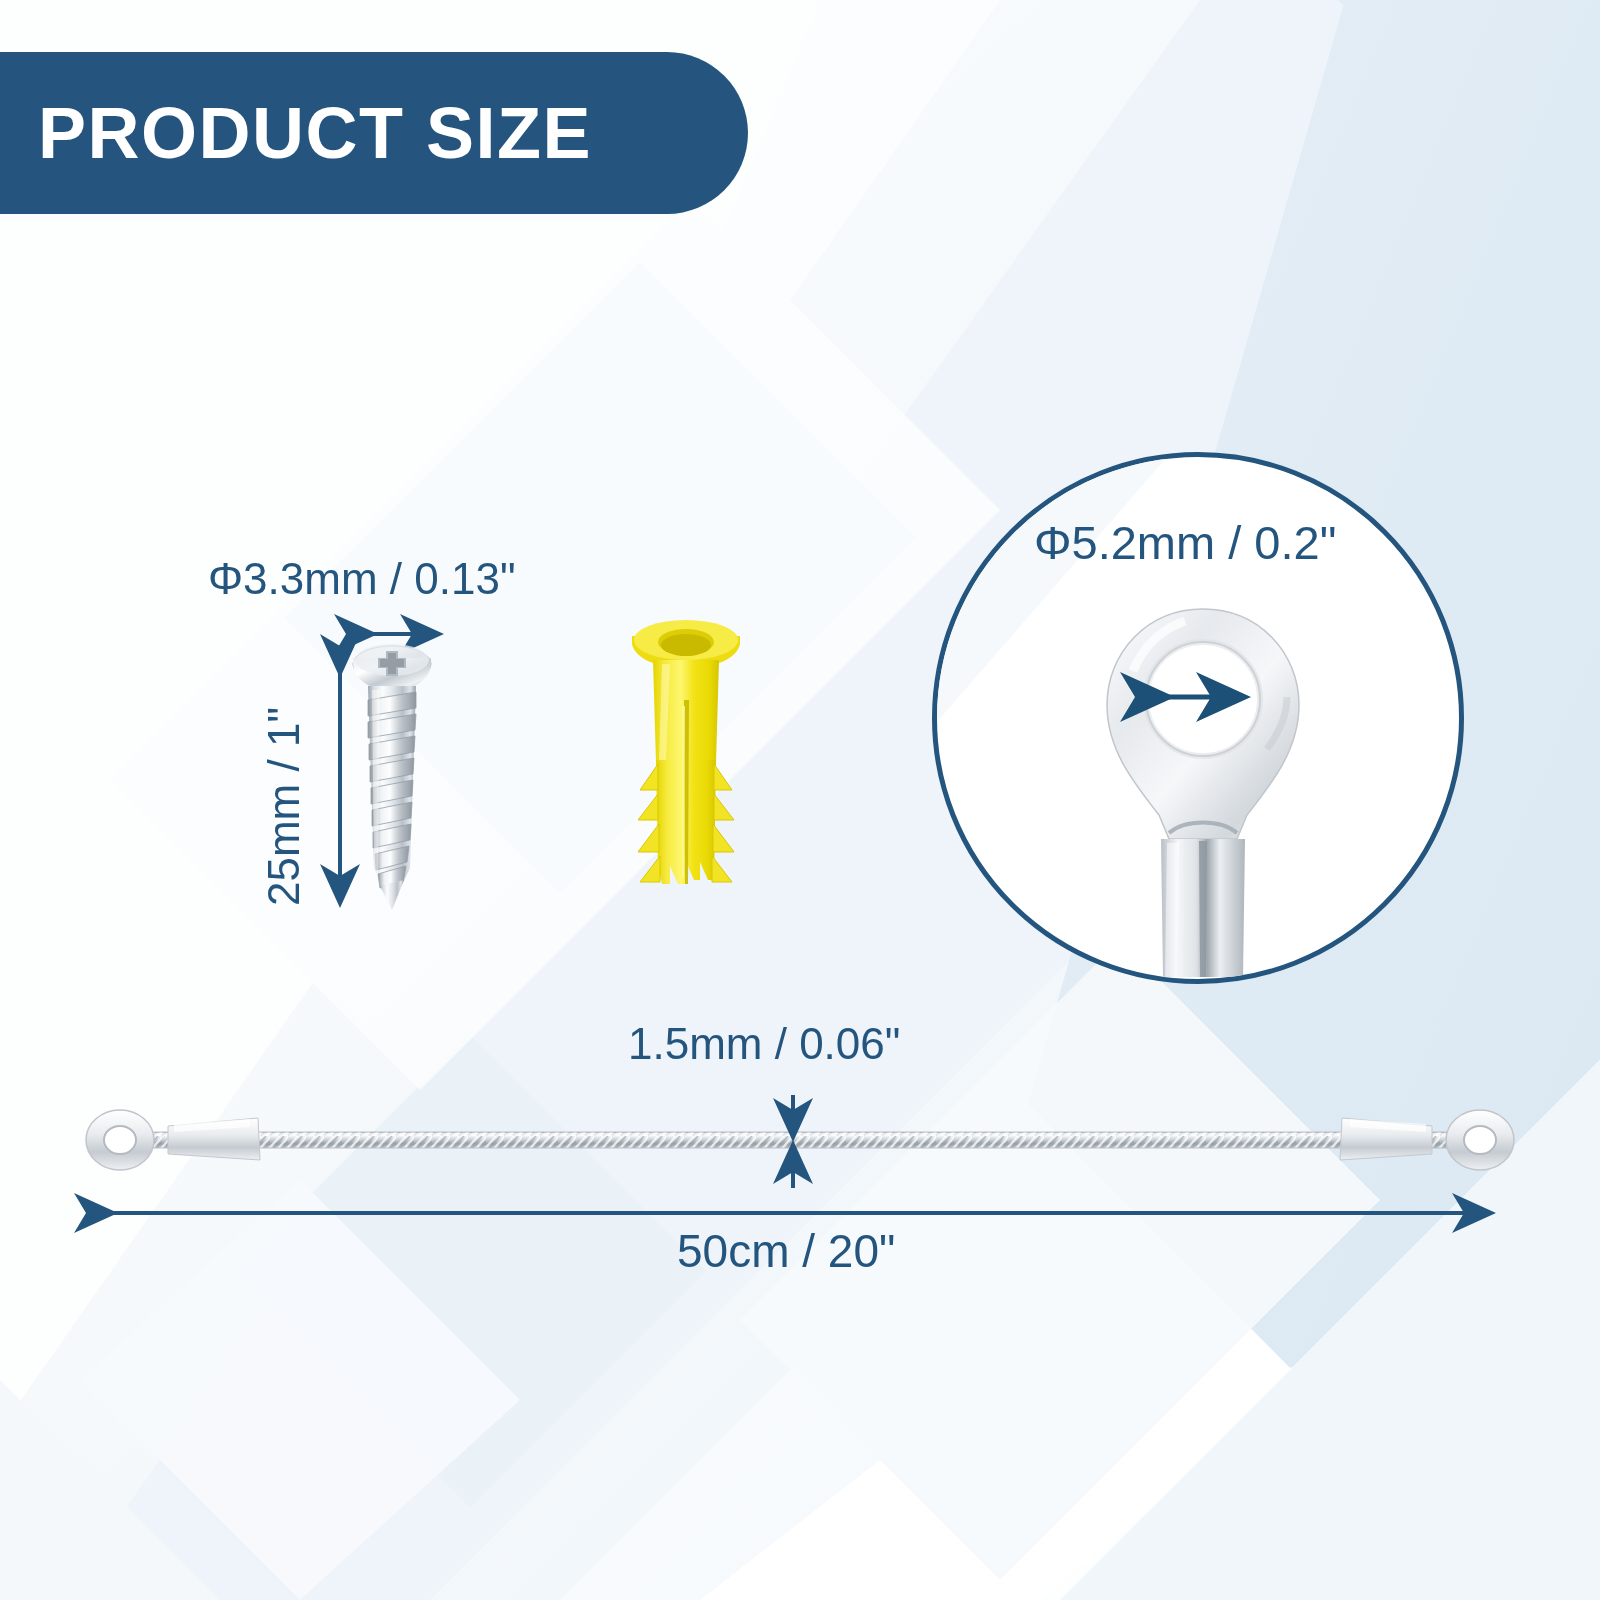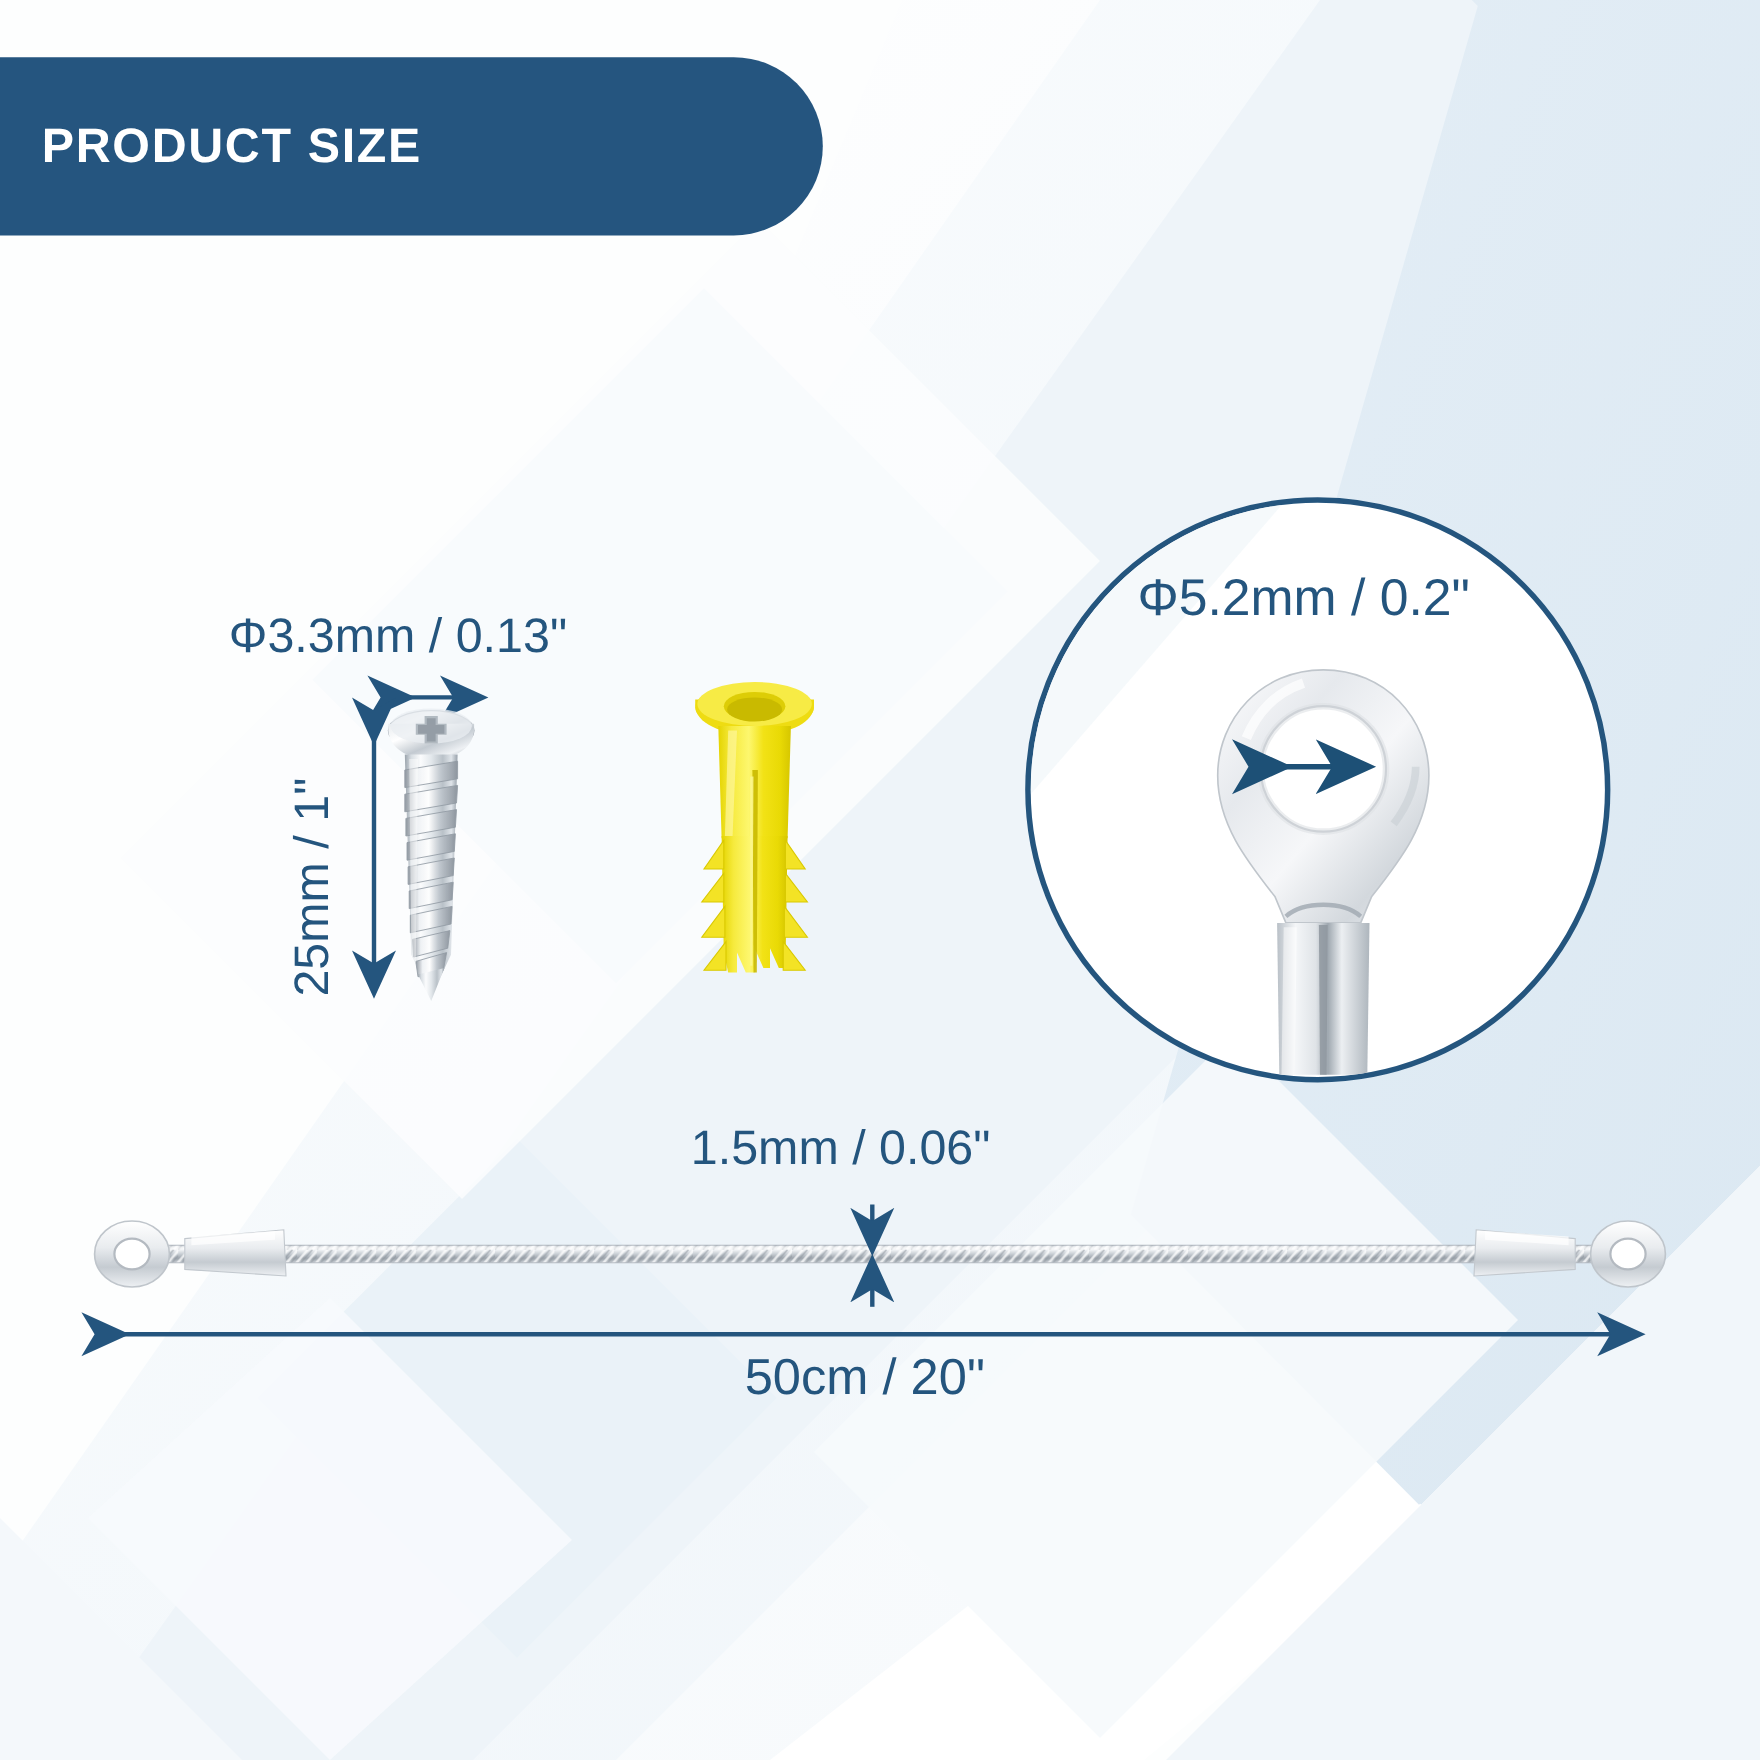--- a/index.html
+++ b/index.html
@@ -31,21 +31,21 @@
     width: 748px;
     height: 162px;
     background: #25557f;
     border-top-right-radius: 81px;
     border-bottom-right-radius: 81px;
     display: flex;
     align-items: center;
   }
   .header-title {
     color: #ffffff;
-    font-size: 44px;
+    font-size: 72px;
     font-weight: bold;
     letter-spacing: 1.5px;
     margin-left: 38px;
     line-height: 1;
     white-space: nowrap;
   }
 
   
   .dim-text {
     position: absolute;

